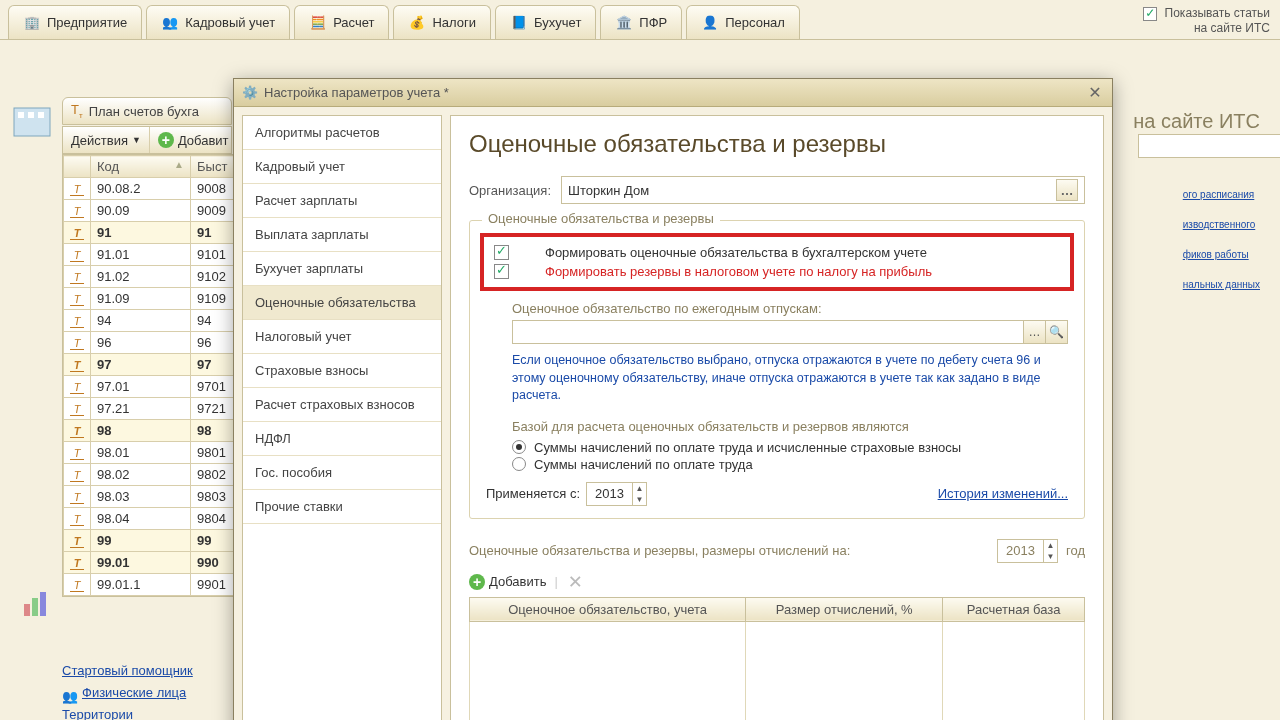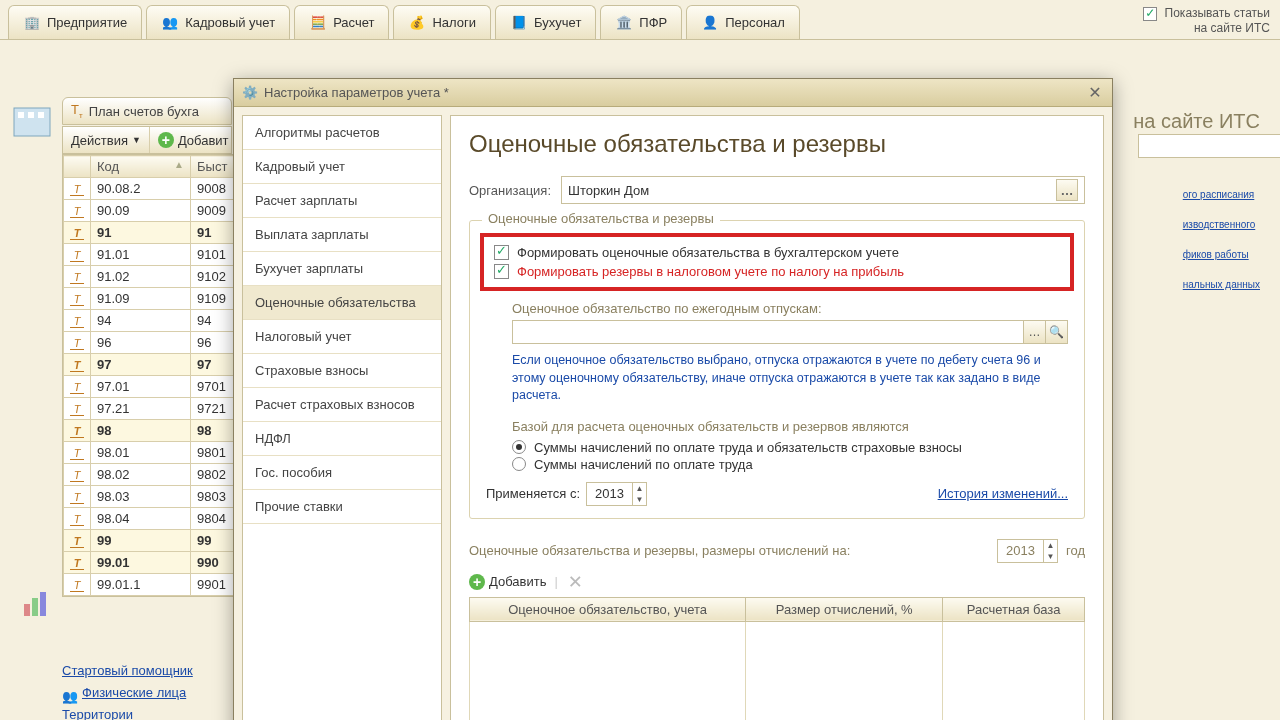--- a/index.html
+++ b/index.html
@@ -46,21 +46,21 @@
 .content { flex:1; border:1px solid #c9c09c; background:#fff; padding:14px 18px; overflow:auto; position:relative; }
 .content h1 { font-size:24px; font-weight:normal; color:#5a4a2a; margin-bottom:18px; }
 .row { display:flex; align-items:center; margin-bottom:10px; }
 .row label.lbl { color:#555; margin-right:10px; }
 .org-input { flex:1; height:28px; border:1px solid #c9c09c; background:#fff; display:flex; align-items:center; padding:0 6px; }
 .org-input .dots { margin-left:auto; width:22px; height:22px; border:1px solid #c9c09c; background:linear-gradient(#fdfbf2,#ece3c4); display:flex; align-items:center;justify-content:center; cursor:pointer; font-weight:bold; color:#666; }
 
 .groupbox { border:1px solid #dcd3b0; border-radius:3px; padding:18px 16px 12px; margin:16px 0 10px; position:relative; }
 .groupbox-title { position:absolute; top:-10px; left:12px; background:#fff; padding:0 6px; color:#8a8060; font-size:13px; }
 .redbox { border:4px solid #d62424; padding:6px 10px; margin:-6px -6px 10px -6px; background:#fff; }
-.chkrow { display:flex; align-items:center; padding:2px 0; }
+.chkrow { display:flex; align-items:center; padding:2px 0;gap:28px; }
 .chkbox { width:15px; height:15px; border:1px solid #888; background:#fff; margin-right:8px; position:relative; }
 .chkbox.checked::after { content:"✓"; position:absolute; left:1px; top:-3px; font-size:13px; color:#2a6; }
 .subsect { margin:6px 0 0 26px; }
 .subsect-lbl { color:#8a8060; margin-bottom:4px; }
 .lookup { display:flex; align-items:center; }
 .lookup-field { flex:1; height:24px; border:1px solid #c9c09c; background:#fff; }
 .mini-btn { width:22px; height:24px; border:1px solid #c9c09c; border-left:none; background:linear-gradient(#fdfbf2,#ece3c4); display:flex; align-items:center;justify-content:center; cursor:pointer; font-size:12px; color:#555;}
 .info-text { color:#1a4aa8; font-size:12.5px; margin:8px 0 14px 26px; line-height:1.4; }
 .sub-head { color:#8a8060; margin:6px 0 6px 26px; }
 .radio-row { display:flex; align-items:center; margin:2px 0 2px 26px; }
@@ -325,21 +325,21 @@
             <div class="lookup">
               <div class="lookup-field"></div>
               <div class="mini-btn">…</div>
               <div class="mini-btn">🔍</div>
             </div>
           </div>
           <div class="info-text">Если оценочное обязательство выбрано, отпуска отражаются в учете по дебету счета 96 и этому оценочному обязательству, иначе отпуска отражаются в учете так как задано в виде расчета.</div>
           <div class="sub-head">Базой для расчета оценочных обязательств и резервов являются</div>
           <div class="radio-row">
               <span class="radio on"></span>
-              <span>Суммы начислений по оплате труда и обязательств страховые взносы</span>
+              <span>Суммы начислений по оплате труда и исчисленные страховые взносы</span>
             </div>
           <div class="radio-row">
               <span class="radio"></span>
               <span>Суммы начислений по оплате труда</span>
             </div>
           <div class="apply-row">
             <span>Применяется с:</span>
             <span class="year-spin">
               <span class="val">2013</span>
               <span class="spinner">

